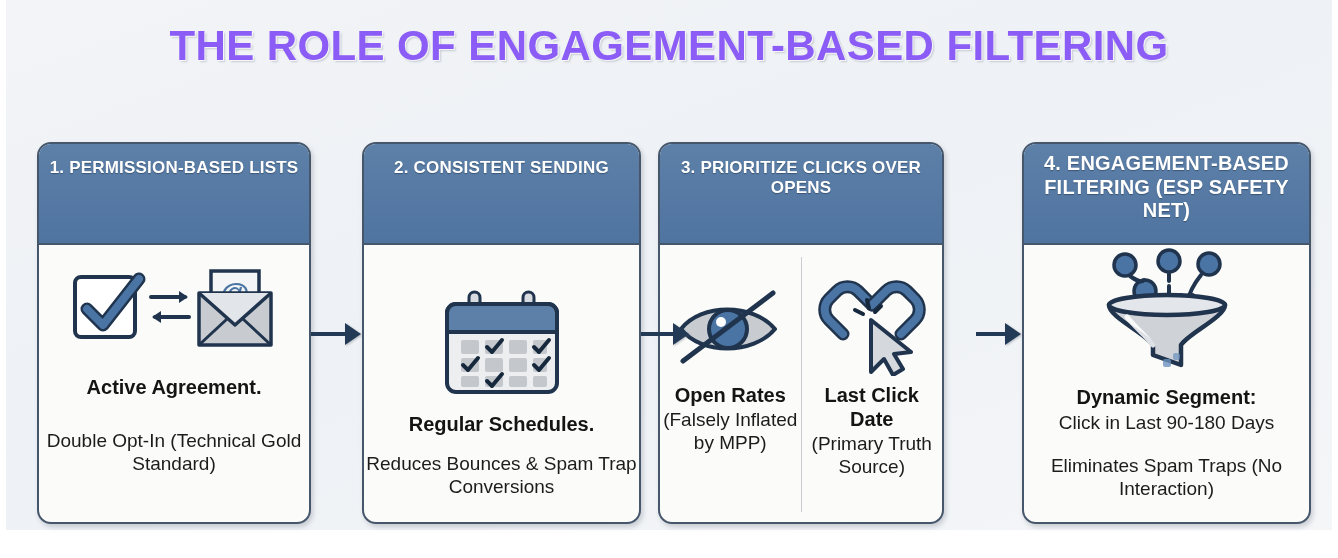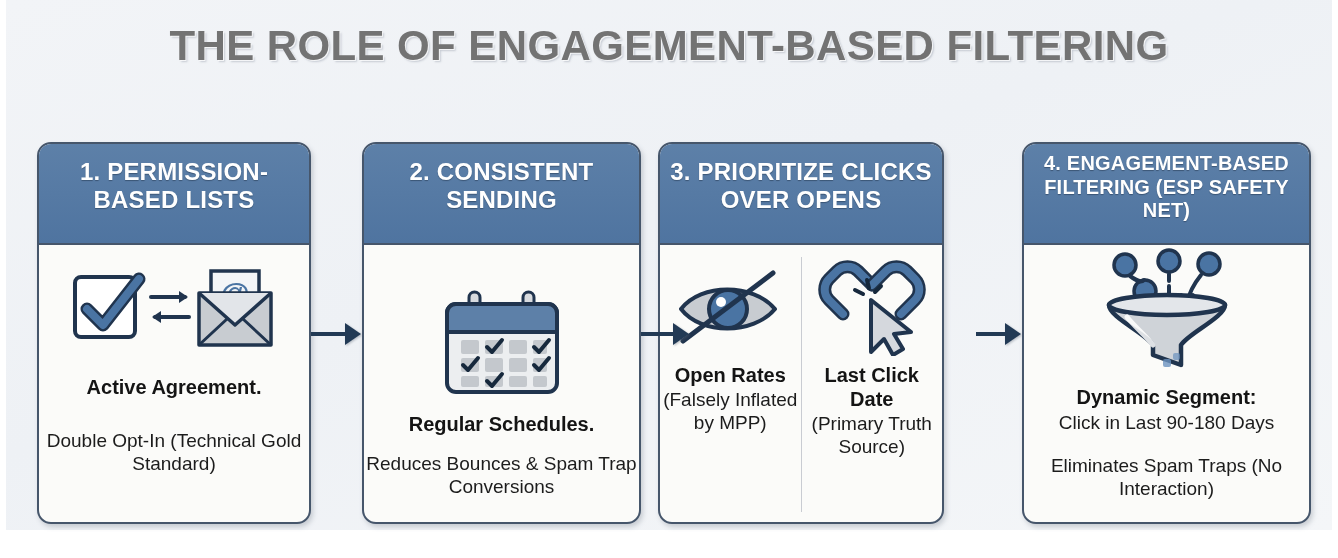--- a/index.html
+++ b/index.html
@@ -35,21 +35,21 @@
   
   .title {
     position: absolute;
     left: 0;
     top: 22px;
     width: 1338px;
     text-align: center;
     font-size: 42px;
     font-weight: bold;
     letter-spacing: 0.4px;
-    color: #737373;
+    color: #8b5cf6;
     text-shadow: 1px 1px 0 rgba(255,255,255,0.8), 2px 2px 2px rgba(120,130,145,0.35);
     white-space: nowrap;
   }
 
   
   .card {
     position: absolute;
     top: 142px;
     height: 382px;
     background: #fbfbf9;
@@ -63,21 +63,21 @@
   }
   .card-1 { left: 37px;   width: 274px; }
   .card-2 { left: 362px;  width: 279px; gap: 35px; }
   .card-3 { left: 658px;  width: 286px; }
   .card-4 { left: 1022px; width: 289px; }
 
   .card-header {
     background: linear-gradient(180deg, #5d80a8 0%, #4f74a0 100%);
     border-bottom: 2px solid #46566b;
     color: #ffffff;
-    font-size: 24px;
+    font-size: 17px;
     font-weight: bold;
     line-height: 1.18;
     text-align: center;
     padding: 14px 8px 13px 8px;
     letter-spacing: 0.2px;
     text-shadow: 0 1px 1px rgba(25,40,60,0.45);
     box-sizing: border-box;
   }
   .card-1 .card-header,
   .card-2 .card-header,
@@ -135,21 +135,21 @@
     display: flex;
     width: 100%;
     height: 100%;
     box-sizing: border-box;
   }
   .split-col {
     flex: 1;
     display: flex;
     flex-direction: column;
     align-items: center;
-    padding-top: 8px;
+    padding-top: 28px;
     box-sizing: border-box;
   }
   .split-divider {
     width: 1px;
     background: #c9ccd2;
     margin: 12px 0 10px 0;
   }
   .split-col .icon-area { height: 106px; }
   .split-col .headline { font-size: 20px; margin-top: 4px; }
   .split-col .subline  { font-size: 19px; margin-top: 1px; }

